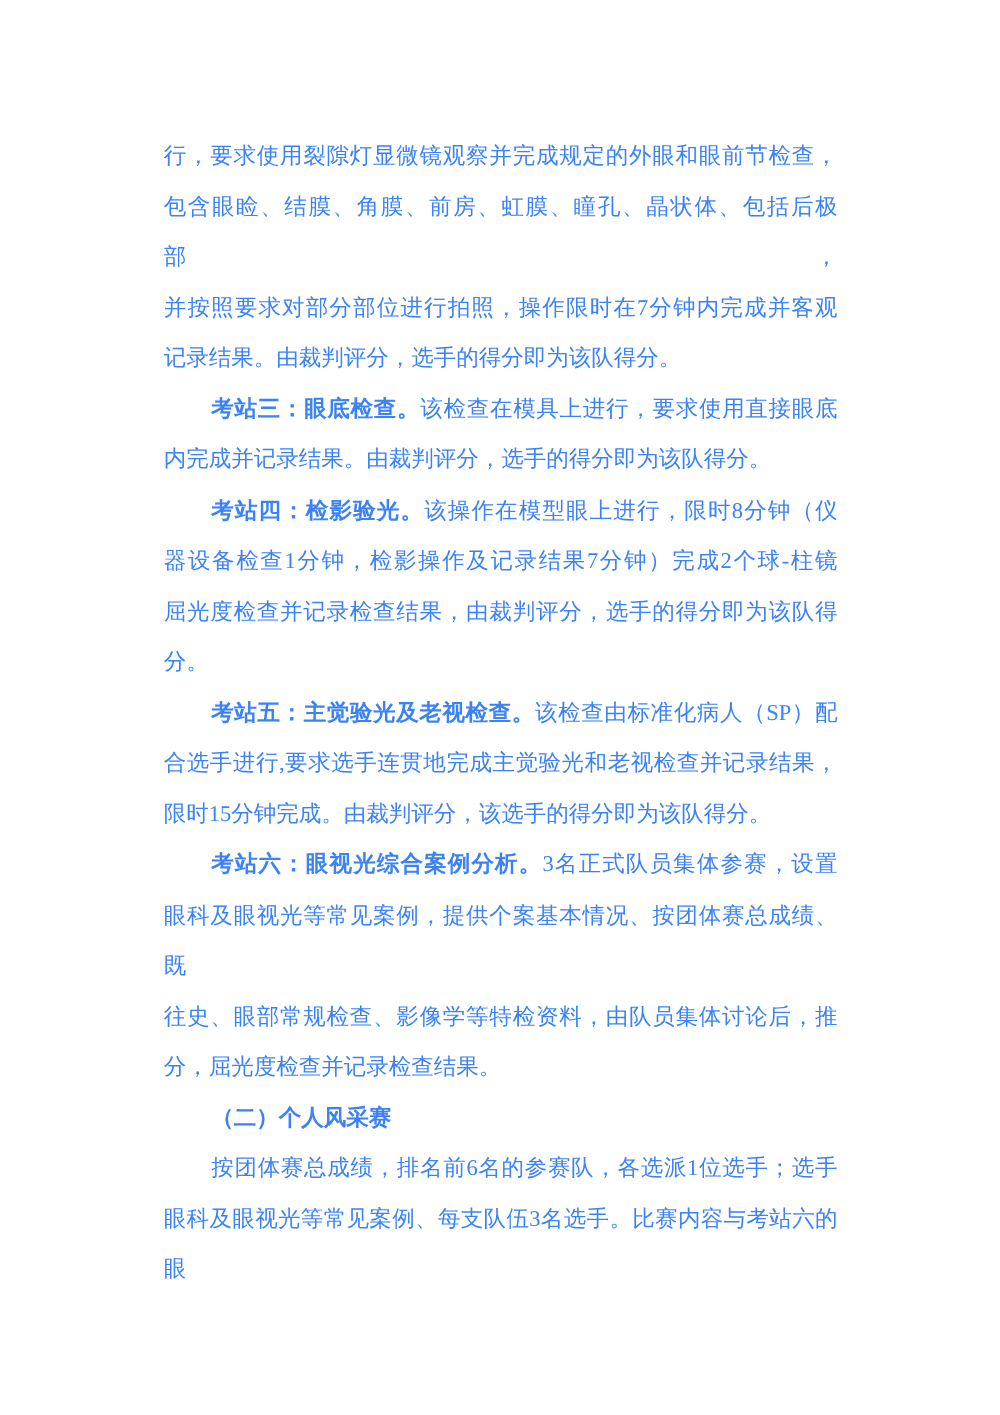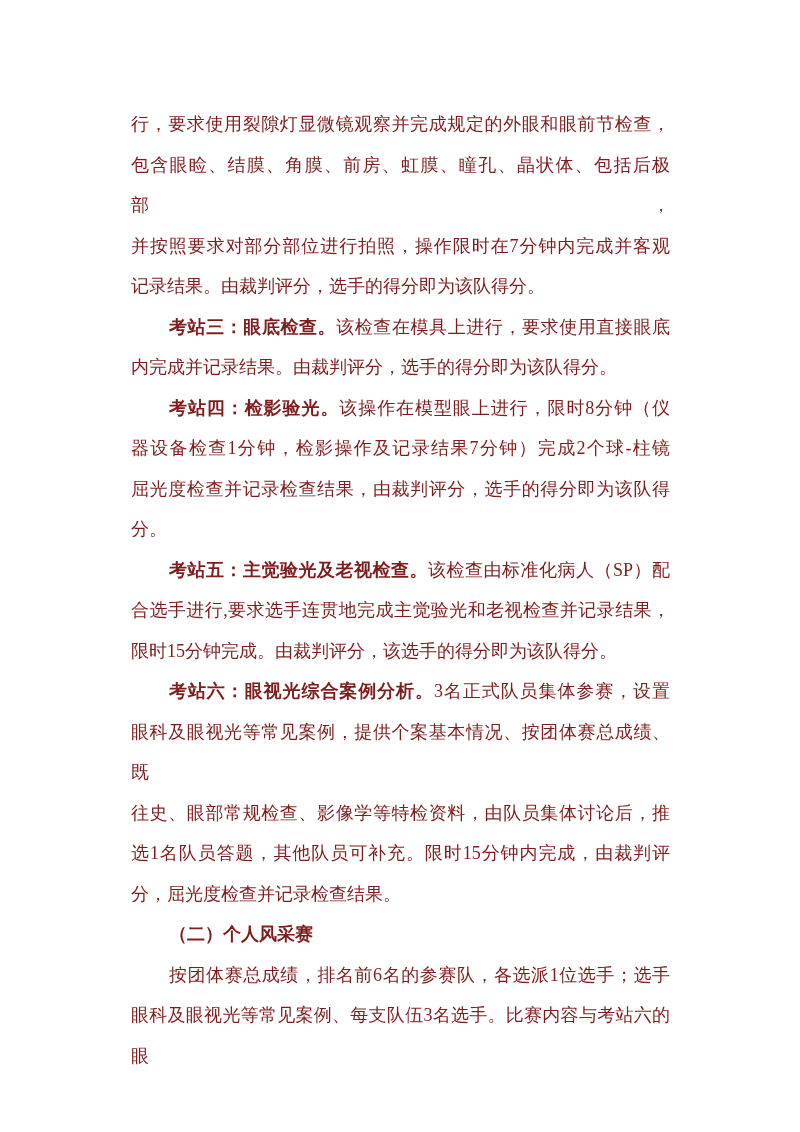--- a/index.html
+++ b/index.html
@@ -17,21 +17,21 @@
   .page-body {
     position: absolute;
     left: 131px;
     top: 104px;
     width: 539px;
   }
   .text-line {
     font-family: "Liberation Serif", "DejaVu Serif", serif;
     font-size: 18px;
     line-height: 40.5px;
-    color: #7f1d1d;
+    color: #3b82f6;
     text-align: justify;
     text-align-last: left;
     white-space: normal;
   }
   .text-line.full {
     text-align-last: justify;
   }
   .text-line.indent {
     text-indent: 38px;
   }
@@ -57,19 +57,18 @@
       <div class="text-line indent full"><span class="bold">考站四：检影验光。</span><span class="normal">该操作在模型眼上进行，限时8分钟（仪</span></div>
       <div class="text-line full"><span class="normal">器设备检查1分钟，检影操作及记录结果7分钟）完成2个球-柱镜</span></div>
       <div class="text-line full"><span class="normal">屈光度检查并记录检查结果，由裁判评分，选手的得分即为该队得</span></div>
       <div class="text-line"><span class="normal">分。</span></div>
       <div class="text-line indent full"><span class="bold">考站五：主觉验光及老视检查。</span><span class="normal">该检查由标准化病人（SP）配</span></div>
       <div class="text-line full"><span class="normal">合选手进行,要求选手连贯地完成主觉验光和老视检查并记录结果，</span></div>
       <div class="text-line"><span class="normal">限时15分钟完成。由裁判评分，该选手的得分即为该队得分。</span></div>
       <div class="text-line indent full"><span class="bold">考站六：眼视光综合案例分析。</span><span class="normal">3名正式队员集体参赛，设置</span></div>
       <div class="text-line full"><span class="normal">眼科及眼视光等常见案例，提供个案基本情况、按团体赛总成绩、既</span></div>
       <div class="text-line full"><span class="normal">往史、眼部常规检查、影像学等特检资料，由队员集体讨论后，推</span></div>
-      <div class="text-line full"><span class="normal">选1名队员答题，其他队员可补充。限时15分钟内完成，由裁判评</span></div>
       <div class="text-line"><span class="normal">分，屈光度检查并记录检查结果。</span></div>
       <div class="text-line indent"><span class="bold">（二）个人风采赛</span></div>
       <div class="text-line indent full"><span class="normal">按团体赛总成绩，排名前6名的参赛队，各选派1位选手；选手</span></div>
       <div class="text-line full"><span class="normal">眼科及眼视光等常见案例、每支队伍3名选手。比赛内容与考站六的眼</span></div>
     </div>
 </div>
 
 </body></html>

